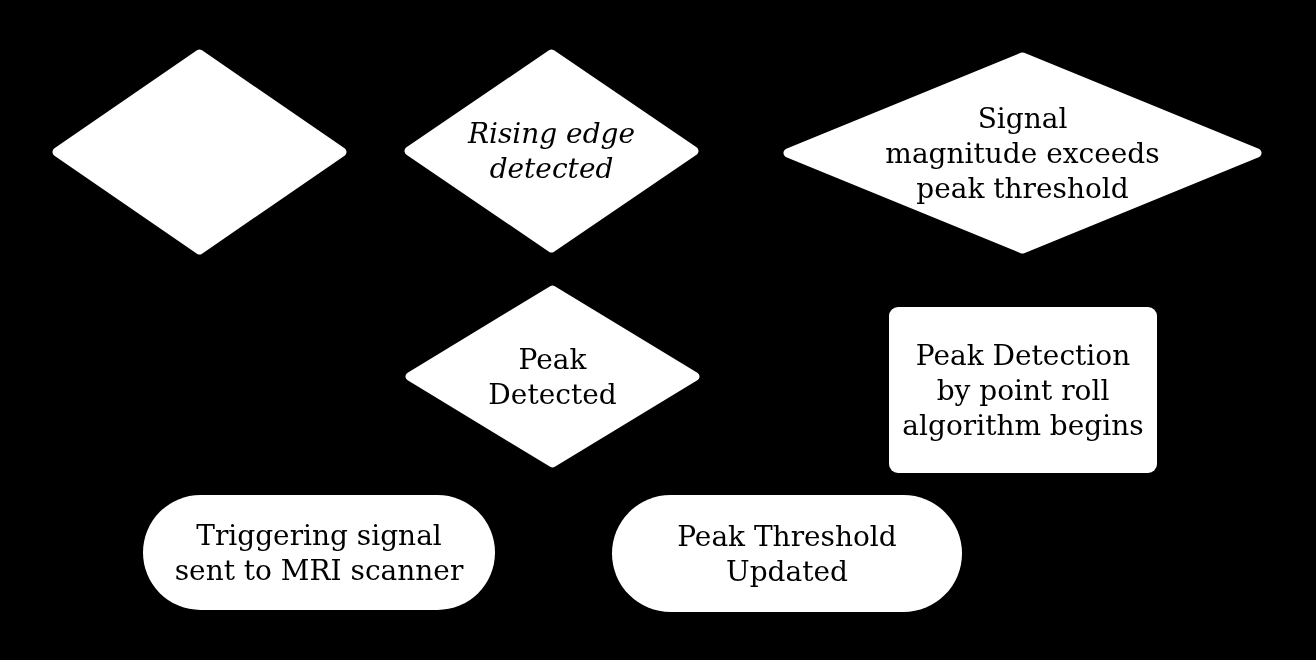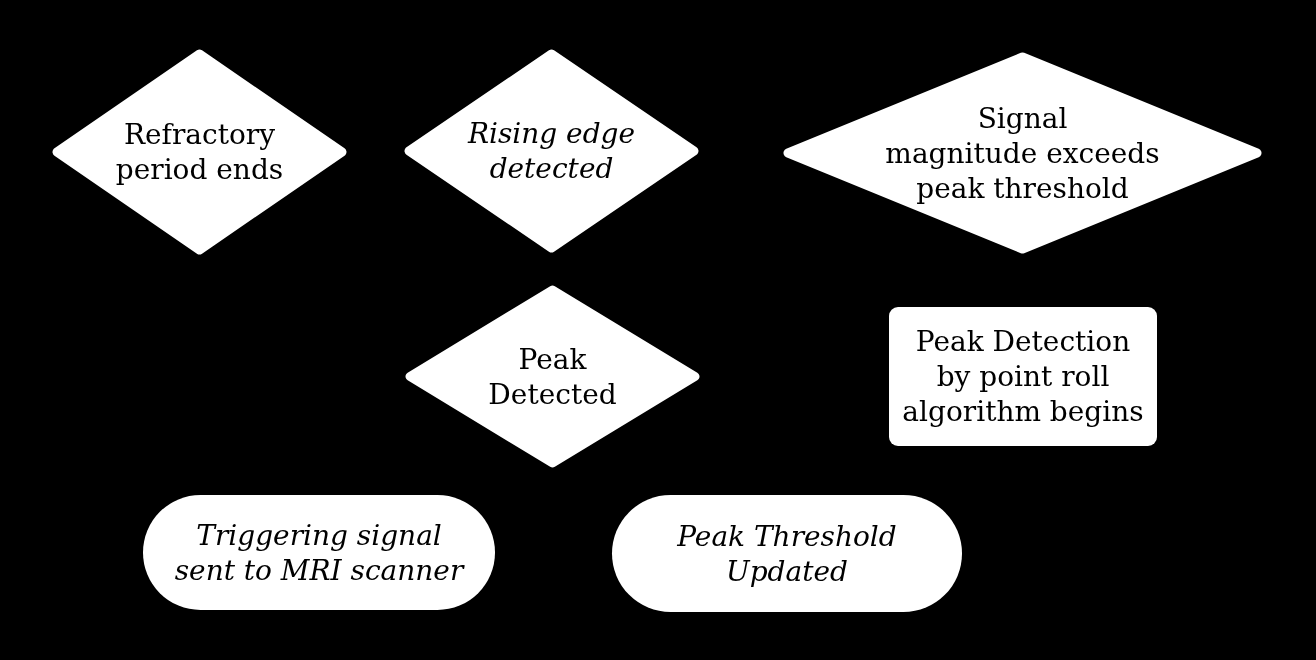--- a/index.html
+++ b/index.html
@@ -40,42 +40,39 @@
     text-align:center;
     white-space:pre-line;
   }
   .rect-node{
     background:var(--shape-fill);
     border-radius:9px;
   }
   .pill-node{
     background:var(--shape-fill);
     border-radius:60px;
-    font-style:italic;
   }
   
   #n-refractory   {left:51px;  top:49px;  width:297px; height:206px;}
   #n-rising       {left:403px; top:49px;  width:297px; height:204px;font-style:italic;}
   #n-signal       {left:782px; top:52px;  width:481px; height:202px;}
   #n-peakdetected {left:404px; top:285px; width:297px; height:183px;}
-  #n-algorithm    {left:889px; top:307px; width:268px; height:139px;}
+  #n-algorithm    {left:889px; top:307px; width:268px; height:166px;}
   #n-trigger      {left:143px; top:495px; width:352px; height:115px;}
   #n-threshold    {left:612px; top:495px; width:350px; height:117px;}
 </style>
 </head>
 <body>
 
 <div class="canvas">
 
   <div class="node" id="n-refractory">
     <svg class="shape-svg" viewBox="0 0 297 206" preserveAspectRatio="none" aria-hidden="true">
       <polygon points="148.5,5 291,103 148.5,201 6,103" stroke-width="9" stroke-linejoin="round" fill="#ffffff" stroke="#ffffff"></polygon>
     </svg>
-    <div class="label">Refractory
-period ends</div>
   </div>
 
   <div class="node" id="n-rising">
     <svg class="shape-svg" viewBox="0 0 297 204" preserveAspectRatio="none" aria-hidden="true">
       <polygon points="148.5,5 291,102 148.5,199 6,102" stroke-width="9" stroke-linejoin="round" fill="#ffffff" stroke="#ffffff"></polygon>
     </svg>
     <div class="label">Rising edge
 detected</div>
   </div>
 

